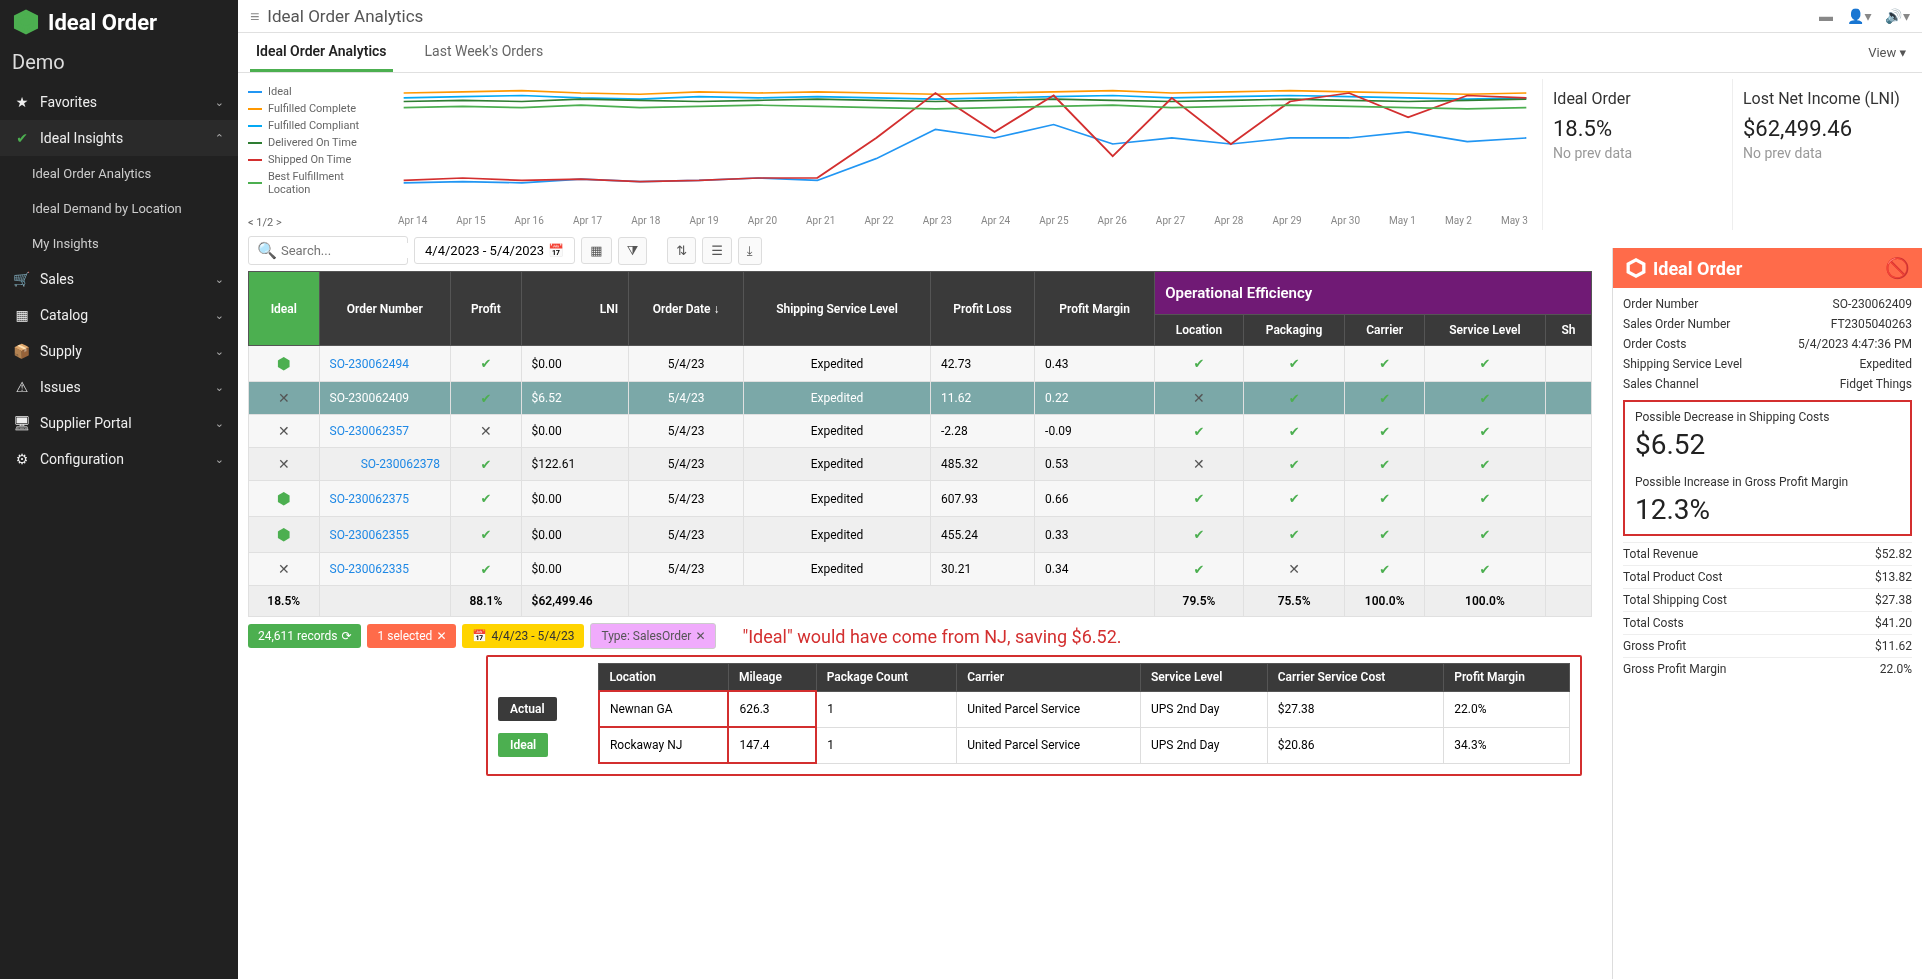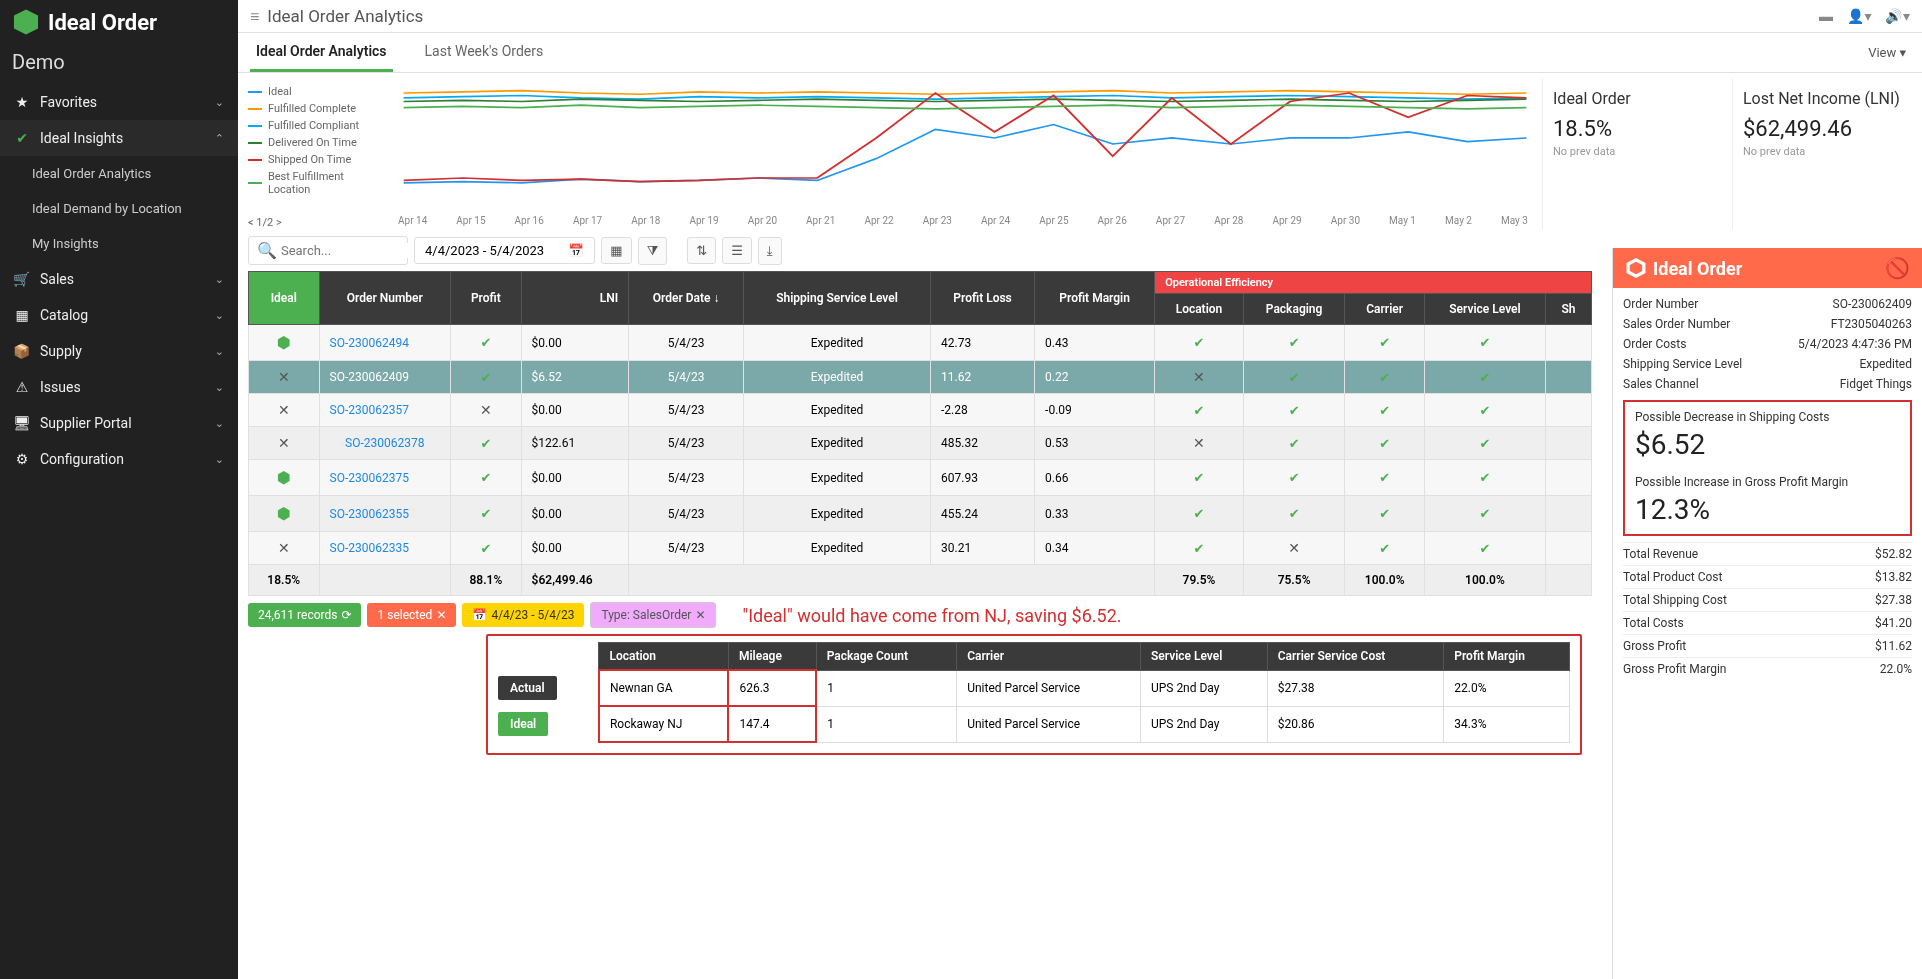--- a/index.html
+++ b/index.html
@@ -38,35 +38,35 @@
 .legend-item { display: flex; align-items: center; gap: 6px; margin-bottom: 4px; color: #666; }
 .legend-swatch { width: 14px; height: 2px; }
 .chart-wrap { flex: 1; position: relative; }
 .chart-svg { width: 100%; height: 130px; }
 .pager { font-size: 11px; color: #666; text-align: right; padding: 2px 6px 0 0; }
 .axis-labels { display: flex; justify-content: space-between; font-size: 10px; color: #888; padding: 2px 4px 4px 0; }
 
 .kpi-box { width: 180px; padding: 10px; border-left: 1px solid #eee; }
 .kpi-title { font-size: 16px; color: #333; margin-bottom: 8px; }
 .kpi-value { font-size: 22px; color: #222; margin-bottom: 4px; }
-.kpi-sub { font-size: 11px; color: #999; }
+.kpi-sub { font-size: 14px; color: #999; }
 
 
 .tool-row { display: flex; align-items: center; gap: 6px; padding: 6px 10px; }
 .search-box { flex: 1; max-width: 160px; display: flex; align-items: center; border: 1px solid #ddd; border-radius: 3px; padding: 4px 8px; }
 .search-box input { border: none; outline: none; flex: 1; font-size: 13px; }
-.date-box { border: 1px solid #ddd; border-radius: 3px; padding: 5px 10px; font-size: 13px; display: flex; align-items: center; gap: 24px; }
+.date-box { border: 1px solid #ddd; border-radius: 3px; padding: 5px 10px; font-size: 13px; display: flex; align-items: center; gap: 4px; }
 .tb-btn { border: 1px solid #ddd; background: #fafafa; padding: 5px 8px; border-radius: 3px; cursor: pointer; color: #555; font-size: 13px; }
 
 
 .grid-scroll { overflow-x: auto; padding: 0 10px; }
 table.grid { border-collapse: collapse; font-size: 12px; width: 100%; min-width: 1160px; }
 .grid th { background: #3a3a3a; color: #fff; font-weight: 600; padding: 8px 10px; border: 1px solid #555; text-align: center; font-size: 12px; }
 .grid th.ideal-h { background: #4caf50; }
-.grid th.group { background: #ef4444; font-size: 11px; text-align: left; padding: 4px 10px; }
+.grid th.group { background: #701a75; font-size: 15px; text-align: left; padding: 12px 10px; }
 .grid td { border: 1px solid #e0e0e0; padding: 8px 10px; text-align: center; background: #f7f7f7; }
 .grid tr.odd td { background: #efefef; }
 .grid tr.sel td { background: #7ba8a8; color: #fff; }
 .grid tr.sel td a { color: #fff; }
 .grid td a { color: #1e88e5; text-decoration: none; }
 .grid td.num { text-align: left; }
 .ideal-badge { color: #4caf50; font-size: 16px; }
 .x-mark { color: #555; font-size: 14px; }
 .check-sm { color: #4caf50; font-size: 13px; }
 .grid tr.footer td { background: #eee; font-weight: 600; }
@@ -365,21 +365,21 @@
     <td class="num">-2.28</td>
     <td class="num">-0.09</td>
     <td><span class="check-sm">✔</span></td>
               <td><span class="check-sm">✔</span></td>
               <td><span class="check-sm">✔</span></td>
               <td><span class="check-sm">✔</span></td>
     <td></td>
             </tr>
             <tr class="odd">
     <td><span class="x-mark">✕</span></td>
-    <td style="text-align:center"><a href="#">SO-230062378</a></td>
+    <td style="text-align:right"><a href="#">SO-230062378</a></td>
     <td><span class="check-sm">✔</span></td>
     <td class="num">$122.61</td>
     <td>5/4/23</td>
     <td>Expedited</td>
     <td class="num">485.32</td>
     <td class="num">0.53</td>
     <td><span class="x-mark">✕</span></td>
               <td><span class="check-sm">✔</span></td>
               <td><span class="check-sm">✔</span></td>
               <td><span class="check-sm">✔</span></td>

